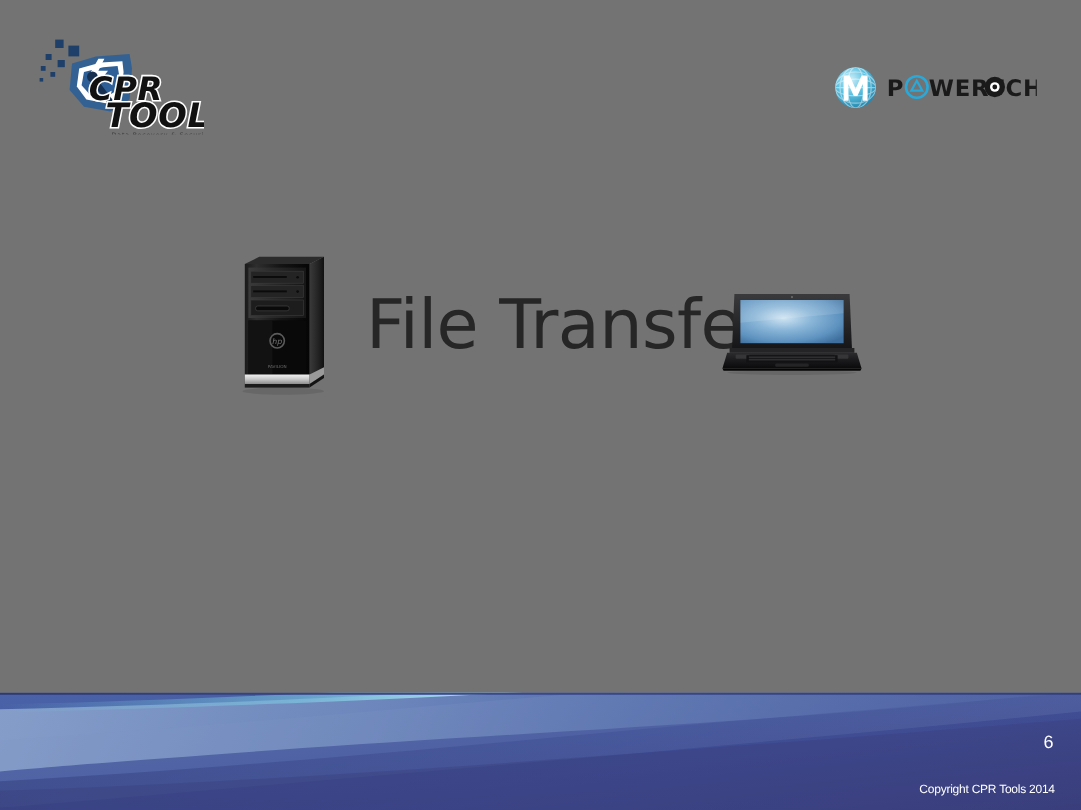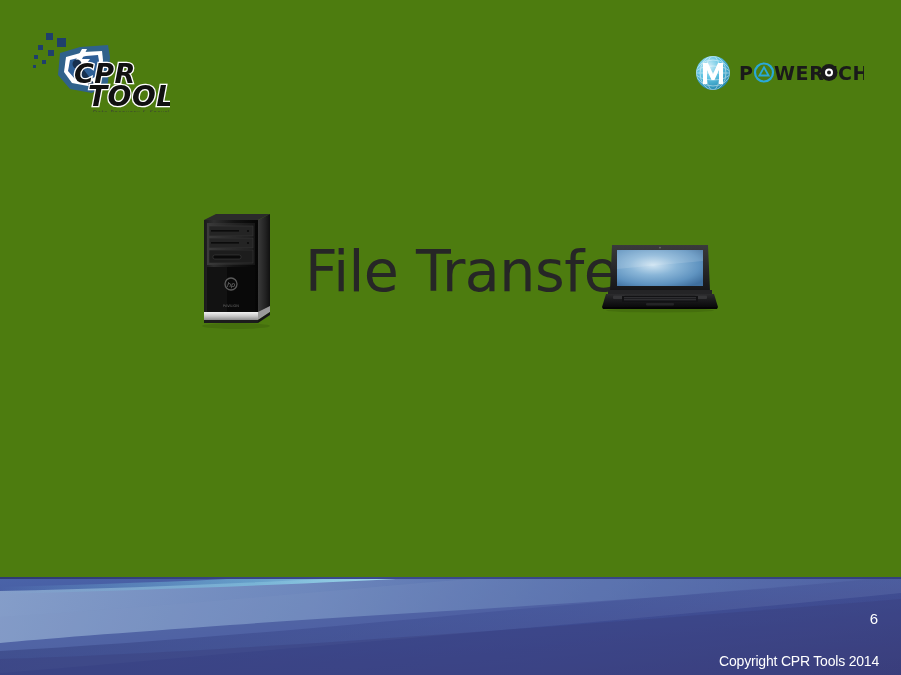--- a/index.html
+++ b/index.html
@@ -12,21 +12,21 @@
     height: 675px;
     overflow: hidden;
     font-family: "Liberation Sans", sans-serif;
     position: relative;
   }
   .slide {
     position: absolute;
     left: 0; top: 0;
     width: 901px;
     height: 675px;
-    background: #4d7c0f;
+    background: #737373;
     overflow: hidden;
   }
 
   
   .cpr-logo {
     position: absolute;
     left: 30px;
     top: 27px;
     width: 140px;
     height: 85px;
@@ -109,21 +109,21 @@
     font-weight: 400;
     line-height: 1;
     z-index: 5;
   }
   .copyright {
     position: absolute;
     right: 22px;
     top: 654px;
     color: #ffffff;
     font-family: "Liberation Sans", sans-serif;
-    font-size: 14px;
+    font-size: 10px;
     font-weight: 400;
     line-height: 1;
     letter-spacing: -0.2px;
     white-space: nowrap;
     z-index: 5;
   }
 </style>
 </head>
 <body>
 

